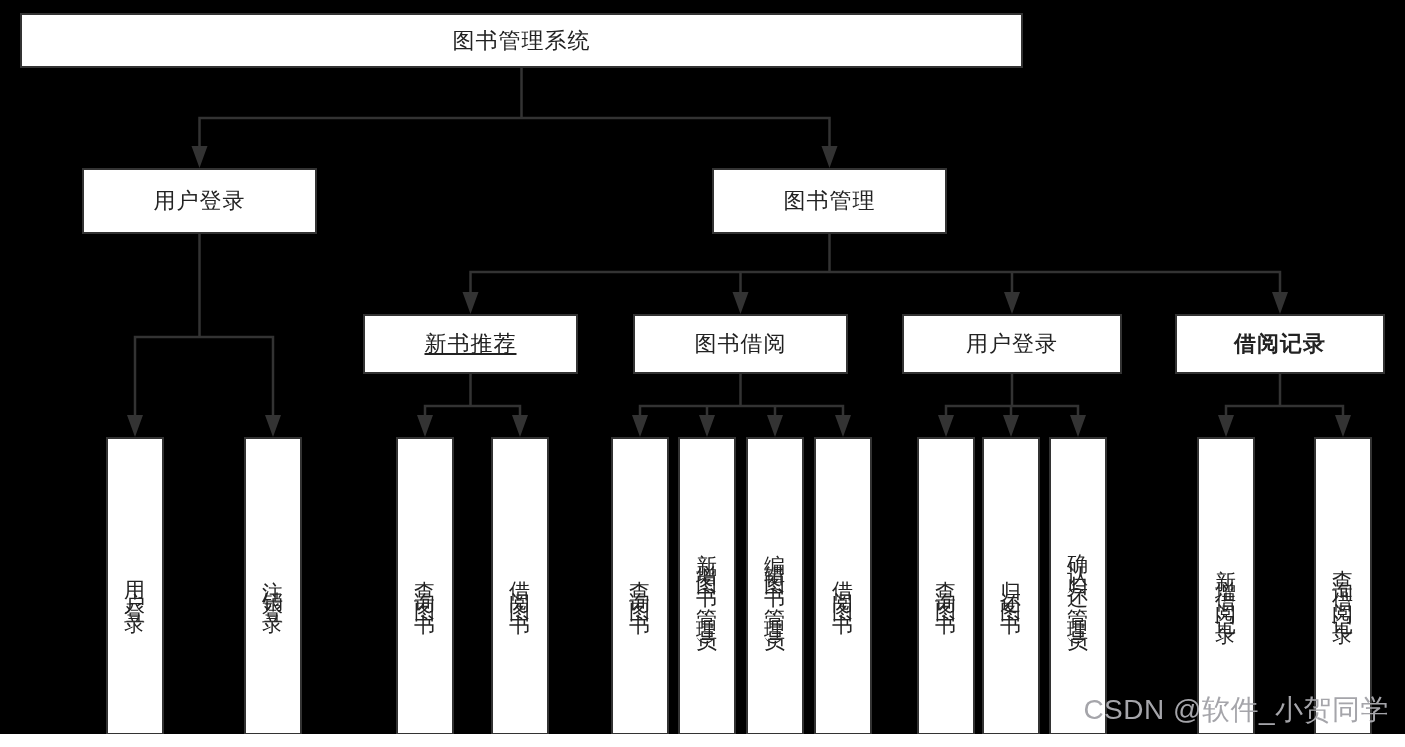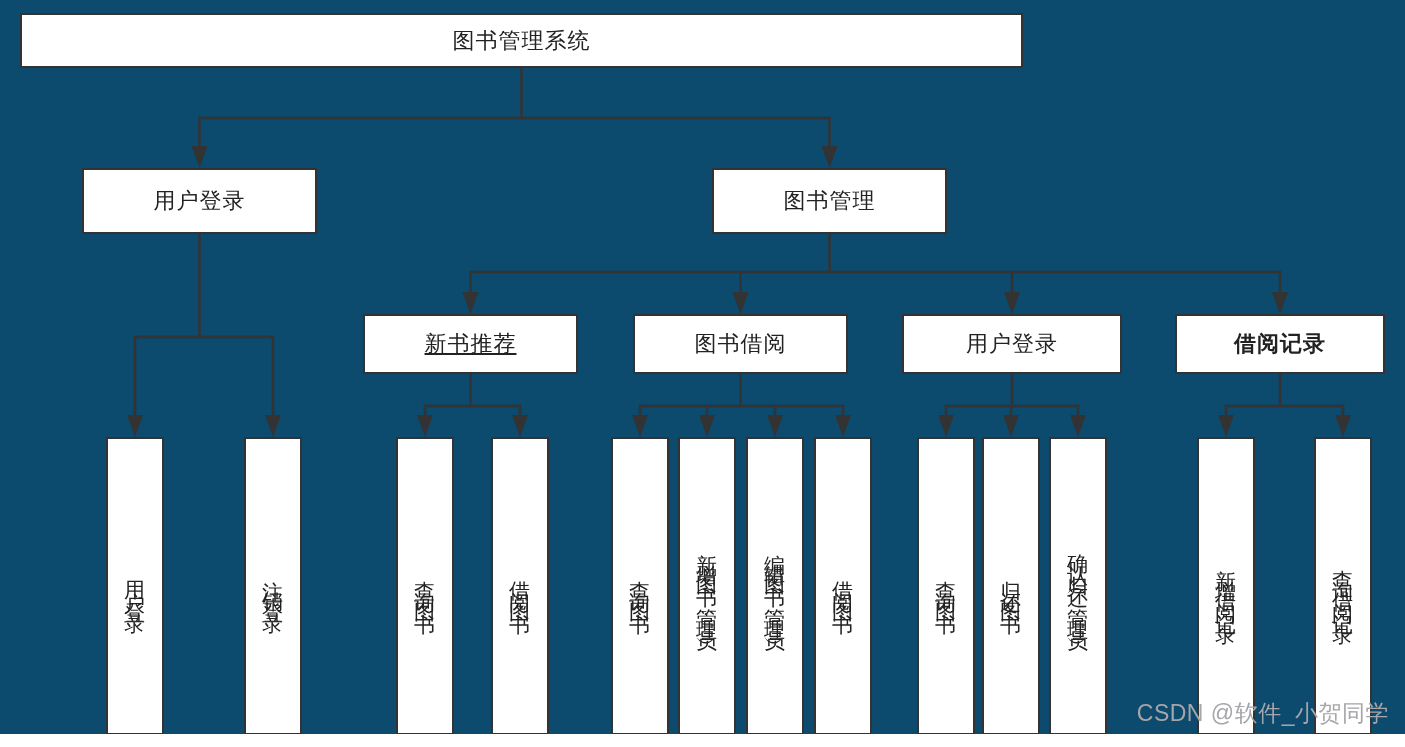--- a/index.html
+++ b/index.html
@@ -1,20 +1,20 @@
 <!DOCTYPE html>
 <html><head>
 <meta charset="utf-8">
 <style>
   html, body { margin: 0; padding: 0; background: #ffffff; }
   .canvas {
     position: relative;
     width: 1405px;
     height: 734px;
-    background: #0c4a6e;
+    background: #000000;
     font-family: "Liberation Sans", "DejaVu Sans", sans-serif;
     overflow: hidden;
   }
   .wires {
     position: absolute;
     left: 0; top: 0;
     width: 1405px; height: 747px;
     z-index: 0;
   }
   .node {
@@ -34,21 +34,21 @@
   .leaf .vtext {
     writing-mode: vertical-rl;
     text-orientation: mixed;
     letter-spacing: 11px;
     line-height: 1;
   }
   .watermark {
     position: absolute;
     right: 16px;
     bottom: 5px;
-    font-size: 23px;
+    font-size: 28px;
     color: #a5a5aa;
     letter-spacing: 0.5px;
     z-index: 5;
     white-space: nowrap;
   }
 </style>
 </head>
 <body>
 
 <div class="canvas">

